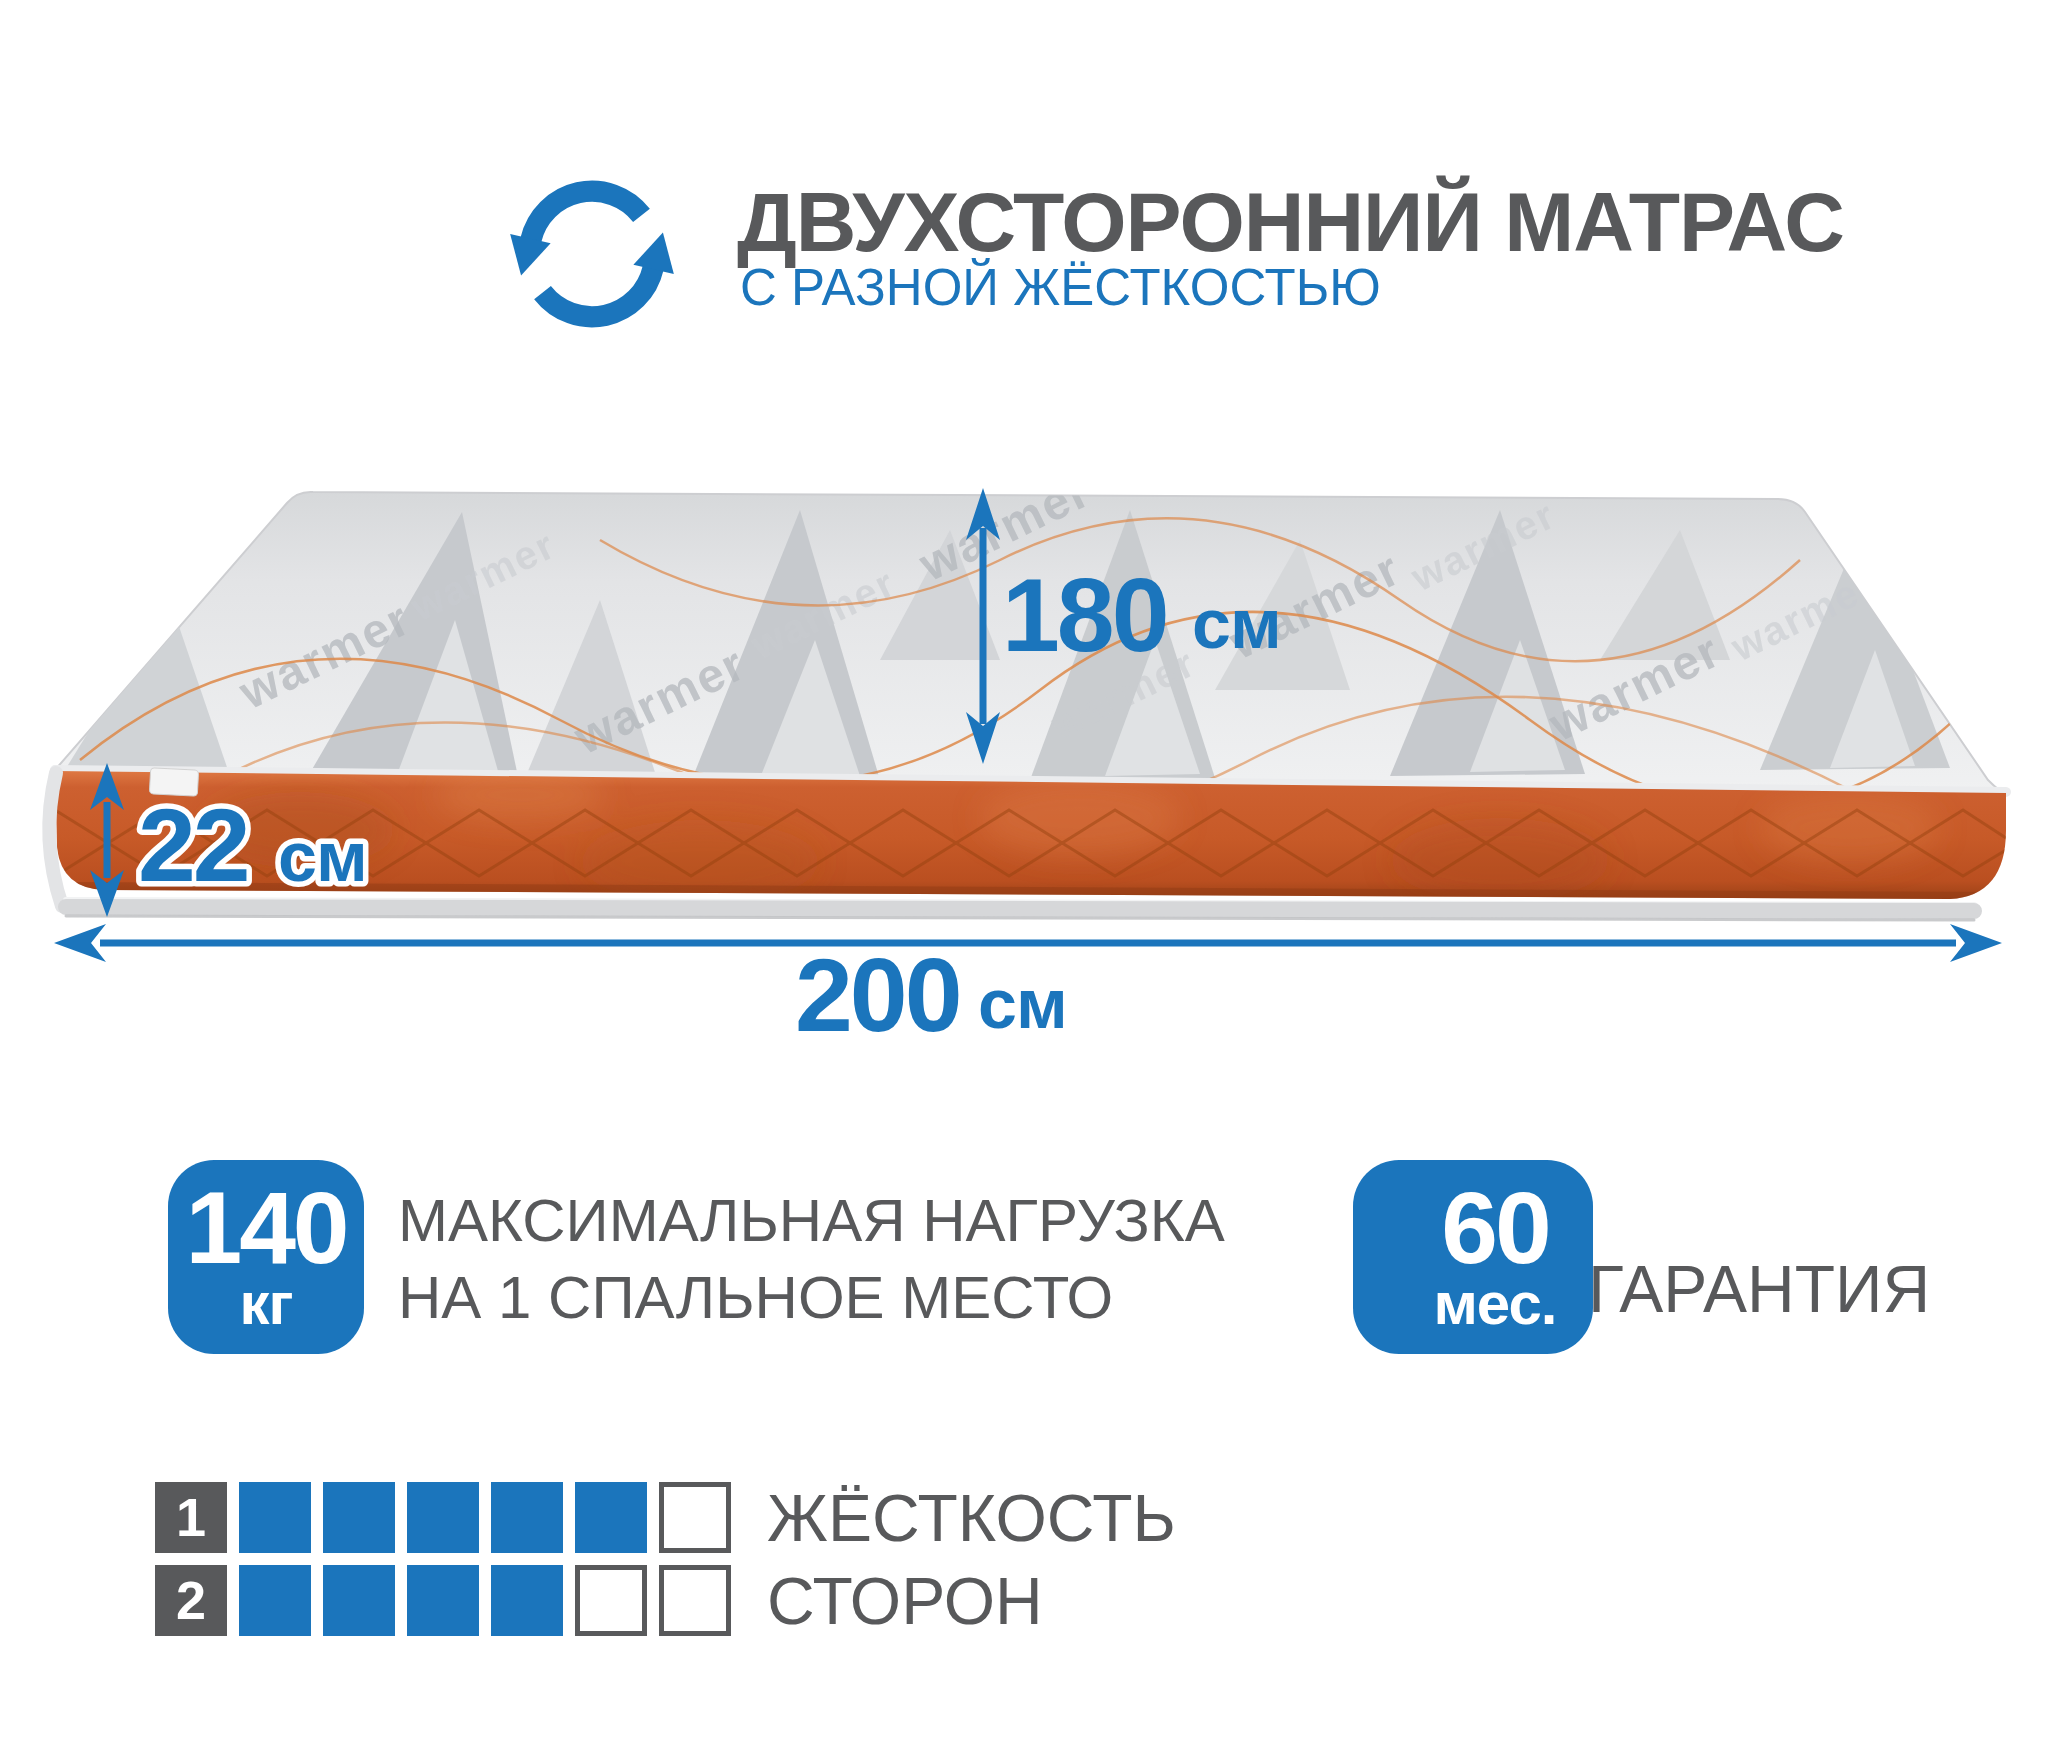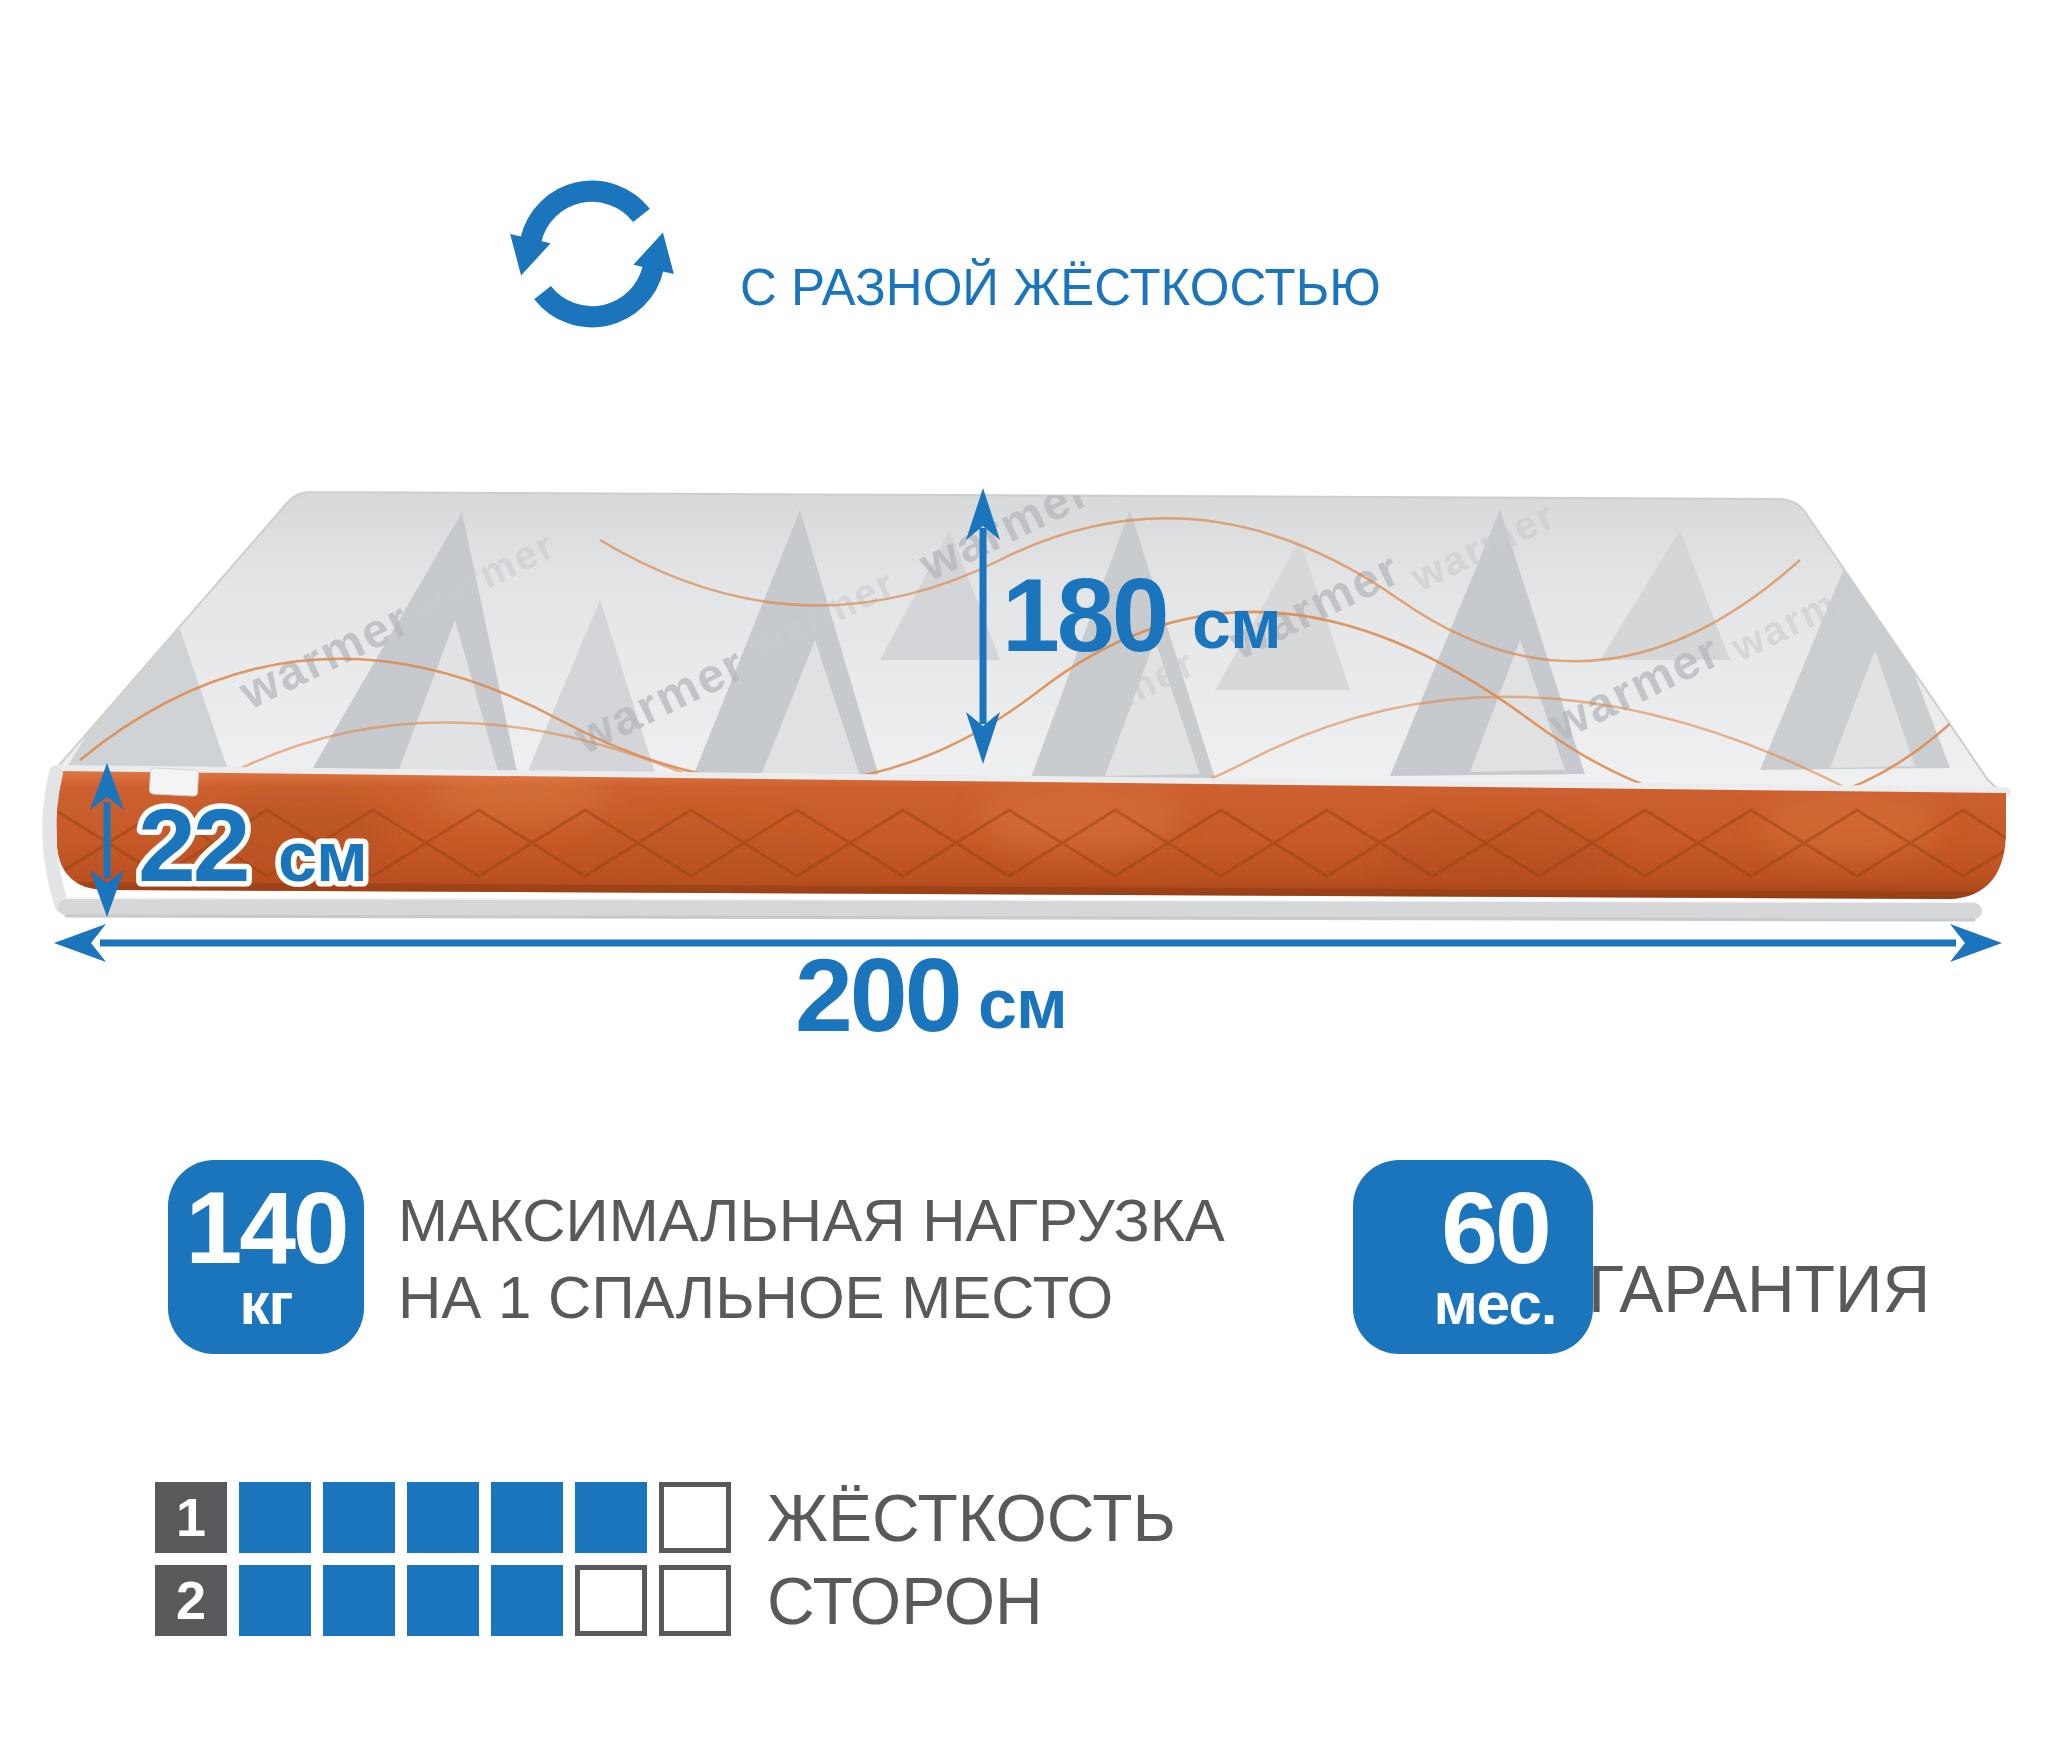--- a/index.html
+++ b/index.html
@@ -52,20 +52,21 @@
 <body>
 
 <div class="stage">
 
   <svg class="abs" style="left:506px;top:168px;" width="172" height="172" viewBox="0 0 170 170">
     <path d="M133.9,46.8 A62,62 0 0 0 24.6,71.1" fill="none" class="blue-stroke" stroke-width="21"></path>
     <polygon class="blue-fill" points="14.9,106.2 44.1,74.4 4.1,65.2"></polygon>
     <path d="M36.1,123.2 A62,62 0 0 0 145.4,98.9" fill="none" class="blue-stroke" stroke-width="21"></path>
     <polygon class="blue-fill" points="155.1,63.8 125.9,95.6 165.9,104.8"></polygon>
   </svg>
+  <div class="abs title">ДВУХСТОРОННИЙ МАТРАС</div>
   <div class="abs subtitle">С РАЗНОЙ ЖЁСТКОСТЬЮ</div>
 
   <svg class="abs" style="left:0;top:360px;" width="2048" height="700" viewBox="0 0 2048 700">
     <defs>
       <linearGradient id="topGrad" x1="0" y1="130" x2="0" y2="435" gradientUnits="userSpaceOnUse">
         <stop offset="0" stop-color="#d6d8da"></stop>
         <stop offset="0.3" stop-color="#e3e4e6"></stop>
         <stop offset="1" stop-color="#f0f1f2"></stop>
       </linearGradient>
       <linearGradient id="faceGrad" x1="0" y1="411" x2="0" y2="545" gradientUnits="userSpaceOnUse">

